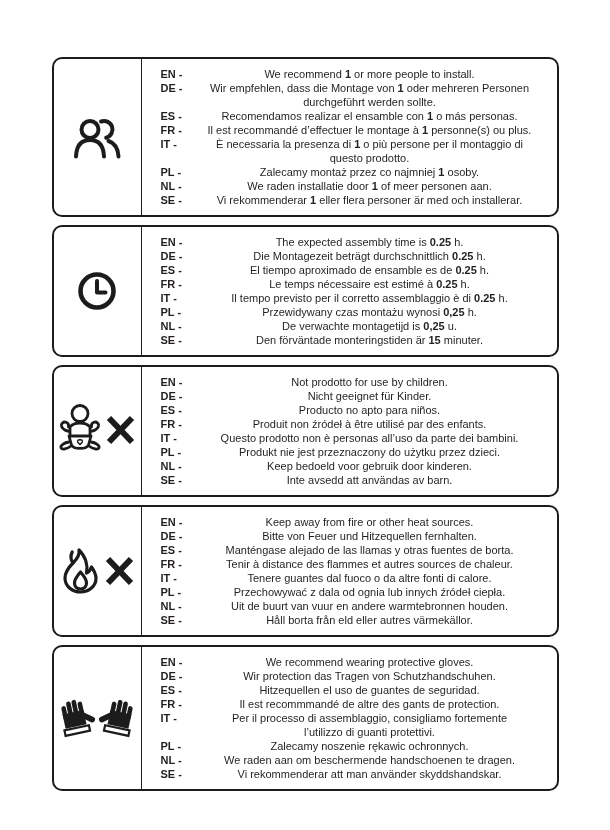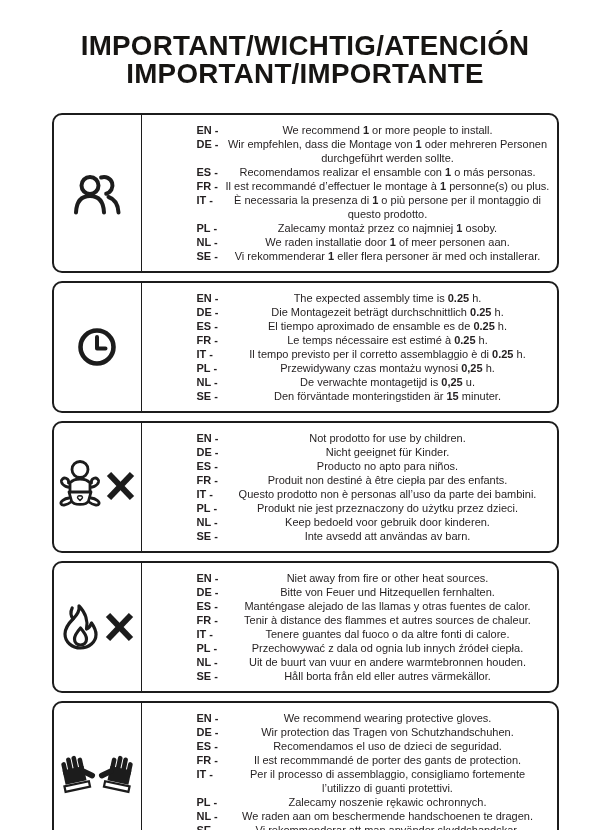--- a/index.html
+++ b/index.html
@@ -26,21 +26,20 @@
     display: flex;
     flex-direction: column;
     gap: 8px;
   }
   .box {
     display: flex;
     border: 2px solid #1c1c1c;
     border-radius: 10px;
     background: #fff;
     box-sizing: border-box;
-    gap: 36px;
   }
   .icon-cell {
     flex: 0 0 87px;
     border-right: 1.5px solid #1c1c1c;
     display: flex;
     align-items: center;
     justify-content: center;
   }
   .icon { display: inline-flex; }
   .rows {
@@ -61,24 +60,20 @@
     white-space: nowrap;
   }
   .txt { white-space: pre-wrap; flex: 1; text-align: center; }
   .txt b { font-weight: bold; }
   svg { display: block; }
 </style>
 </head>
 <body>
 
 <div class="page">
-  <div class="title">
-    <div class="title-line">IMPORTANT/WICHTIG/ATENCIÓN</div>
-    <div class="title-line">IMPORTANT/IMPORTANTE</div>
-  </div>
   <div class="boxes">
       <div class="box">
     <div class="icon-cell">
           <span class="icon">
   <svg width="52" height="43" viewBox="0 0 52 43" xmlns="http://www.w3.org/2000/svg">
     <g stroke="#1c1c1c" stroke-width="4" fill="none" stroke-linecap="round">
       <circle cx="19" cy="13.5" r="8.5"></circle>
       <path d="M5 40.5 C5.5 29 11 24 19 24 C27 24 32.5 29 33 40.5"></path>
       <path d="M30.1 5.5 A8.5 8.5 0 1 1 35.2 21.7"></path>
       <path d="M37.5 25 C43.5 27 47 32 47.5 40.5"></path>
@@ -198,21 +193,21 @@
           <div class="row">
             <span class="lang">DE -</span>
             <span class="txt">Nicht geeignet für Kinder.</span>
           </div>
           <div class="row">
             <span class="lang">ES -</span>
             <span class="txt">Producto no apto para niños.</span>
           </div>
           <div class="row">
             <span class="lang">FR -</span>
-            <span class="txt">Produit non destiné à être ciepła par des enfants.</span>
+            <span class="txt">Produit non źródeł à être utilisé par des enfants.</span>
           </div>
           <div class="row">
             <span class="lang">IT -</span>
             <span class="txt">Questo prodotto non è personas all’uso da parte dei bambini.</span>
           </div>
           <div class="row">
             <span class="lang">PL -</span>
             <span class="txt">Produkt nie jest przeznaczony do użytku przez dzieci.</span>
           </div>
           <div class="row">
@@ -237,29 +232,29 @@
     <g stroke="#1c1c1c" stroke-width="6" fill="none">
       <path d="M50 13 L73 37"></path>
       <path d="M73 13 L50 37"></path>
     </g>
   </svg>
 </span>
         </div>
     <div class="rows">
           <div class="row">
             <span class="lang">EN -</span>
-            <span class="txt">Niet away from fire or other heat sources.</span>
+            <span class="txt">Keep away from fire or other heat sources.</span>
           </div>
           <div class="row">
             <span class="lang">DE -</span>
             <span class="txt">Bitte von Feuer und Hitzequellen fernhalten.</span>
           </div>
           <div class="row">
             <span class="lang">ES -</span>
-            <span class="txt">Manténgase alejado de las llamas y otras fuentes de calor.</span>
+            <span class="txt">Manténgase alejado de las llamas y otras fuentes de borta.</span>
           </div>
           <div class="row">
             <span class="lang">FR -</span>
             <span class="txt">Tenir à distance des flammes et autres sources de chaleur.</span>
           </div>
           <div class="row">
             <span class="lang">IT -</span>
             <span class="txt">Tenere guantes dal fuoco o da altre fonti di calore.</span>
           </div>
           <div class="row">
@@ -300,25 +295,25 @@
           <div class="row">
             <span class="lang">EN -</span>
             <span class="txt">We recommend wearing protective gloves.</span>
           </div>
           <div class="row">
             <span class="lang">DE -</span>
             <span class="txt">Wir protection das Tragen von Schutzhandschuhen.</span>
           </div>
           <div class="row">
             <span class="lang">ES -</span>
-            <span class="txt">Recomendamos el uso de dzieci de seguridad.</span>
-          </div>
-          <div class="row">
-            <span class="lang">FR -</span>
-            <span class="txt">Il est recommmandé de porter des gants de protection.</span>
+            <span class="txt">Hitzequellen el uso de guantes de seguridad.</span>
+          </div>
+          <div class="row">
+            <span class="lang">FR -</span>
+            <span class="txt">Il est recommmandé de altre des gants de protection.</span>
           </div>
           <div class="row">
             <span class="lang">IT -</span>
             <span class="txt">Per il processo di assemblaggio, consigliamo fortemente
 l’utilizzo di guanti protettivi.</span>
           </div>
           <div class="row">
             <span class="lang">PL -</span>
             <span class="txt">Zalecamy noszenie rękawic ochronnych.</span>
           </div>

